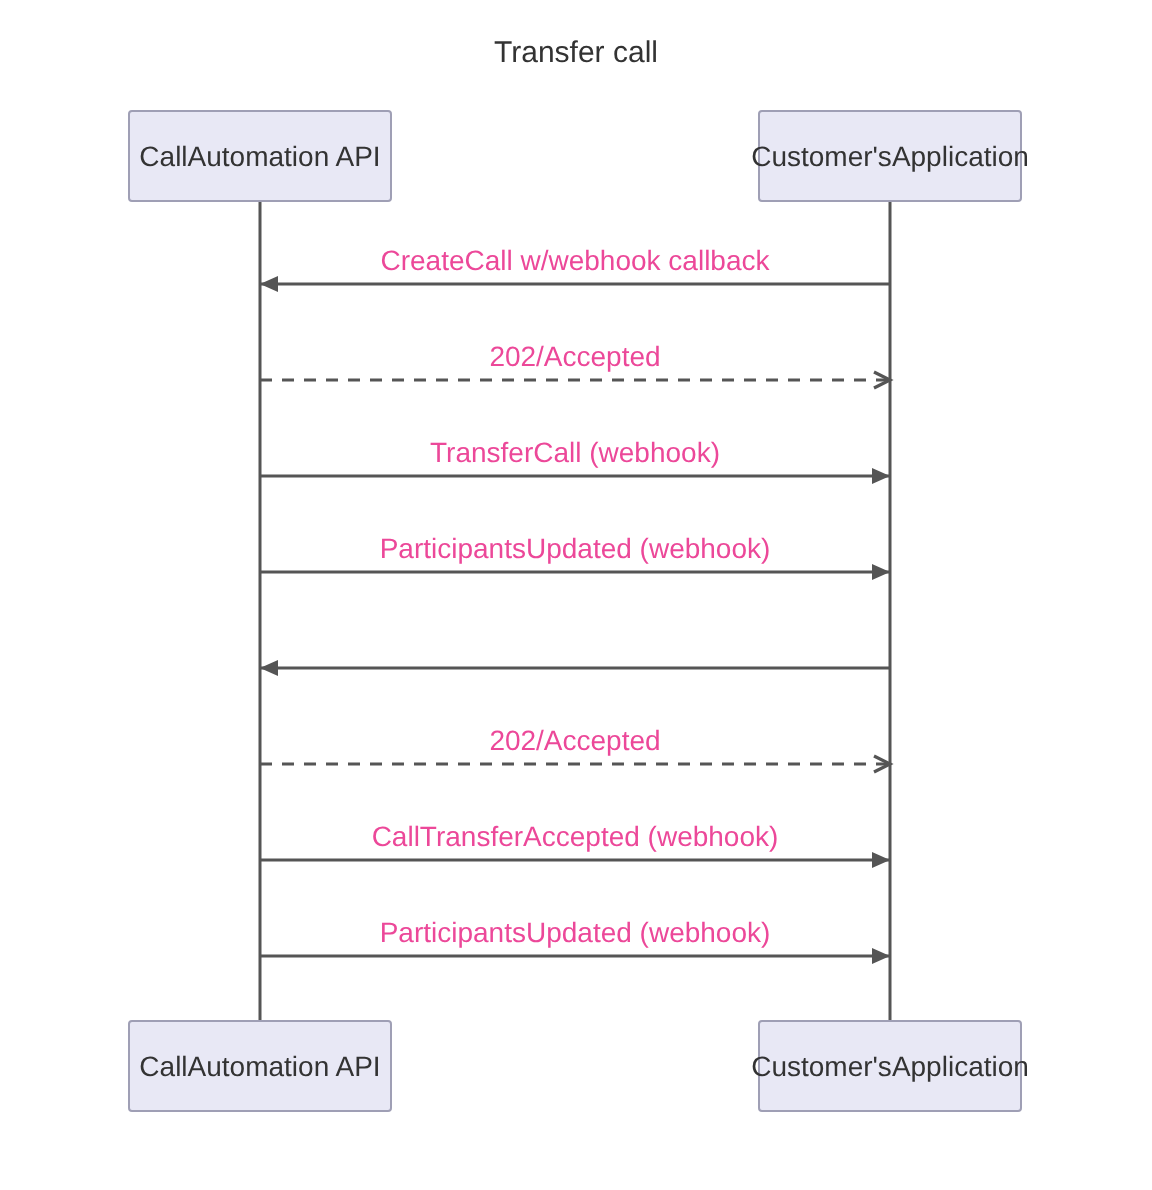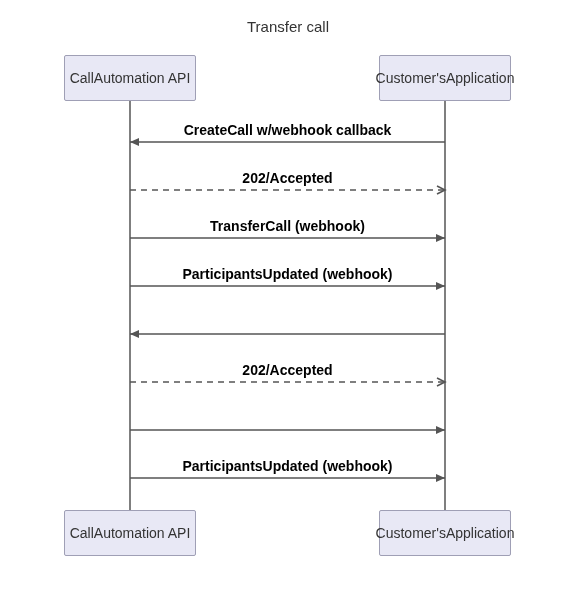--- a/index.html
+++ b/index.html
@@ -38,22 +38,22 @@
     line-height: 1.15;
     font-size: 14px;
     color: #333;
     box-sizing: border-box;
     padding: 2px 4px;
   }
   .message-label {
     position: absolute;
     text-align: center;
     font-size: 14px;
-    font-weight: 700;
-    color: #000000;
+    font-weight: 400;
+    color: #ec4899;
     white-space: nowrap;
   }
 </style>
 </head>
 <body>
 
 <div class="canvas">
 
   <div class="title">Transfer call</div>
 
@@ -94,14 +94,15 @@
       <line x1="130" y1="382" x2="445" y2="382" stroke="#555555" stroke-width="1.6" stroke-dasharray="6,5" marker-end="url(#arrowhead-open)"></line>
       <line x1="130" y1="430" x2="445" y2="430" stroke="#555555" stroke-width="1.6" marker-end="url(#arrowhead-closed)"></line>
       <line x1="130" y1="478" x2="445" y2="478" stroke="#555555" stroke-width="1.6" marker-end="url(#arrowhead-closed)"></line>
     </svg>
 
 <div class="message-label" style="left: 127.5px; width: 320px; top: 122px;">CreateCall w/webhook callback</div>
     <div class="message-label" style="left: 127.5px; width: 320px; top: 170px;">202/Accepted</div>
     <div class="message-label" style="left: 127.5px; width: 320px; top: 218px;">TransferCall (webhook)</div>
     <div class="message-label" style="left: 127.5px; width: 320px; top: 266px;">ParticipantsUpdated (webhook)</div>
     <div class="message-label" style="left: 127.5px; width: 320px; top: 362px;">202/Accepted</div>
+    <div class="message-label" style="left: 127.5px; width: 320px; top: 410px;">CallTransferAccepted (webhook)</div>
     <div class="message-label" style="left: 127.5px; width: 320px; top: 458px;">ParticipantsUpdated (webhook)</div>
   </div>
 
 </body></html>

